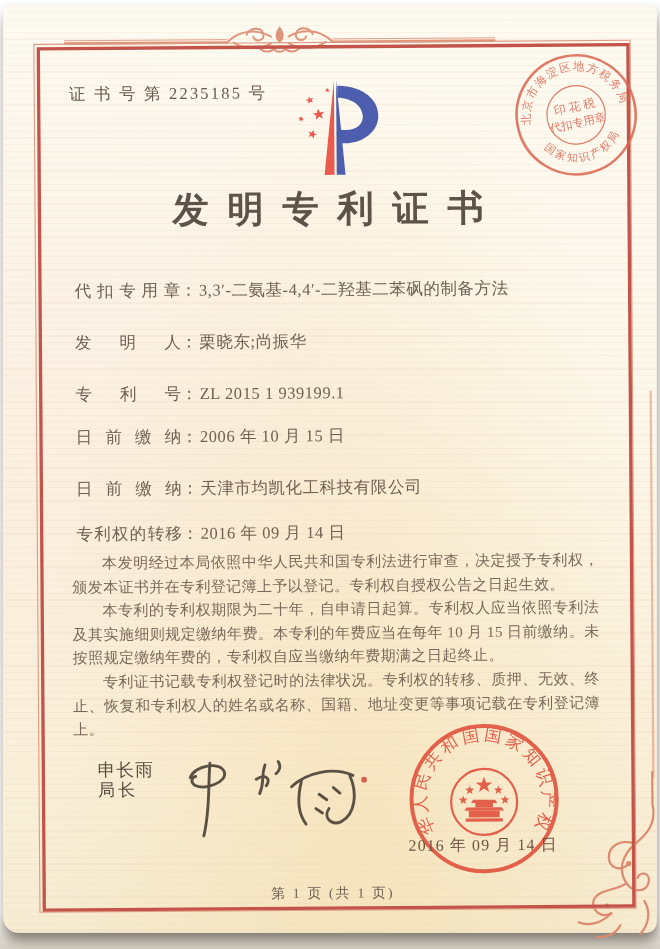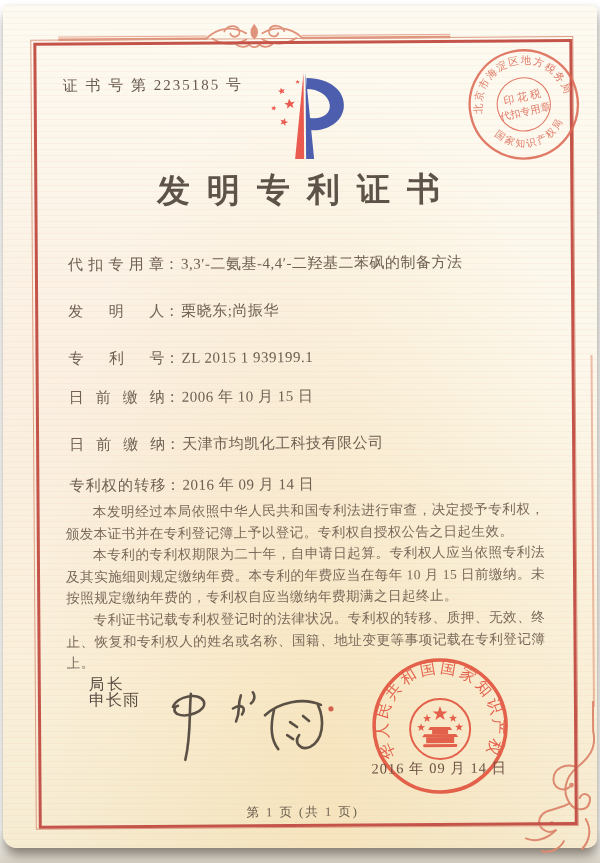--- a/index.html
+++ b/index.html
@@ -29,21 +29,21 @@
   .title{left:0;right:0;top:163px;text-align:center;font-size:33px;
     letter-spacing:17px;padding-left:17px;color:#5e5349;font-weight:600;}
   .field{left:66px;font-size:15px;color:#6f6052;white-space:nowrap;}
   .flabel{display:inline-block;width:96px;text-align:justify;text-align-last:justify;vertical-align:bottom;}
   .fcolon{display:inline-block;margin:0 2px 0 0;}
   .fvalue{letter-spacing:0.5px;}
   .f0{top:249px}.f1{top:296px}.f2{top:343px}.f3{top:382px}.f4{top:429px}.f5{top:470px}
   .body-text{left:62px;top:495px;width:479px;color:#7a695a;font-size:13.6px;
     line-height:21.6px;letter-spacing:0.4px;text-align:justify;}
   .body-text p{margin:0;text-indent:2em;}
-  .signer-title{left:84px;top:668px;font-size:15.5px;color:#574c41;letter-spacing:3px;}
+  .signer-title{left:84px;top:702px;font-size:15.5px;color:#574c41;letter-spacing:3px;}
   .signer-name{left:84px;top:684px;font-size:16px;color:#574c41;letter-spacing:1px;text-align:right;}
   .sig{left:148px;top:674px;}
   .seal-main{left:362px;top:649px;opacity:0.92;}
   .seal-date{left:366px;top:755px;font-size:14.5px;color:#6e5244;letter-spacing:1px;}
   .seal-tax{left:464px;top:42px;opacity:0.88;}
   .footer{left:0;right:0;top:799px;text-align:center;font-size:12.5px;
     color:#6b5e50;letter-spacing:2px;}
   .top-orn{left:58px;top:12px;}
   .corner-orn{left:518px;top:698px;}
   .right-line{left:588px;top:352px;width:2px;height:352px;

